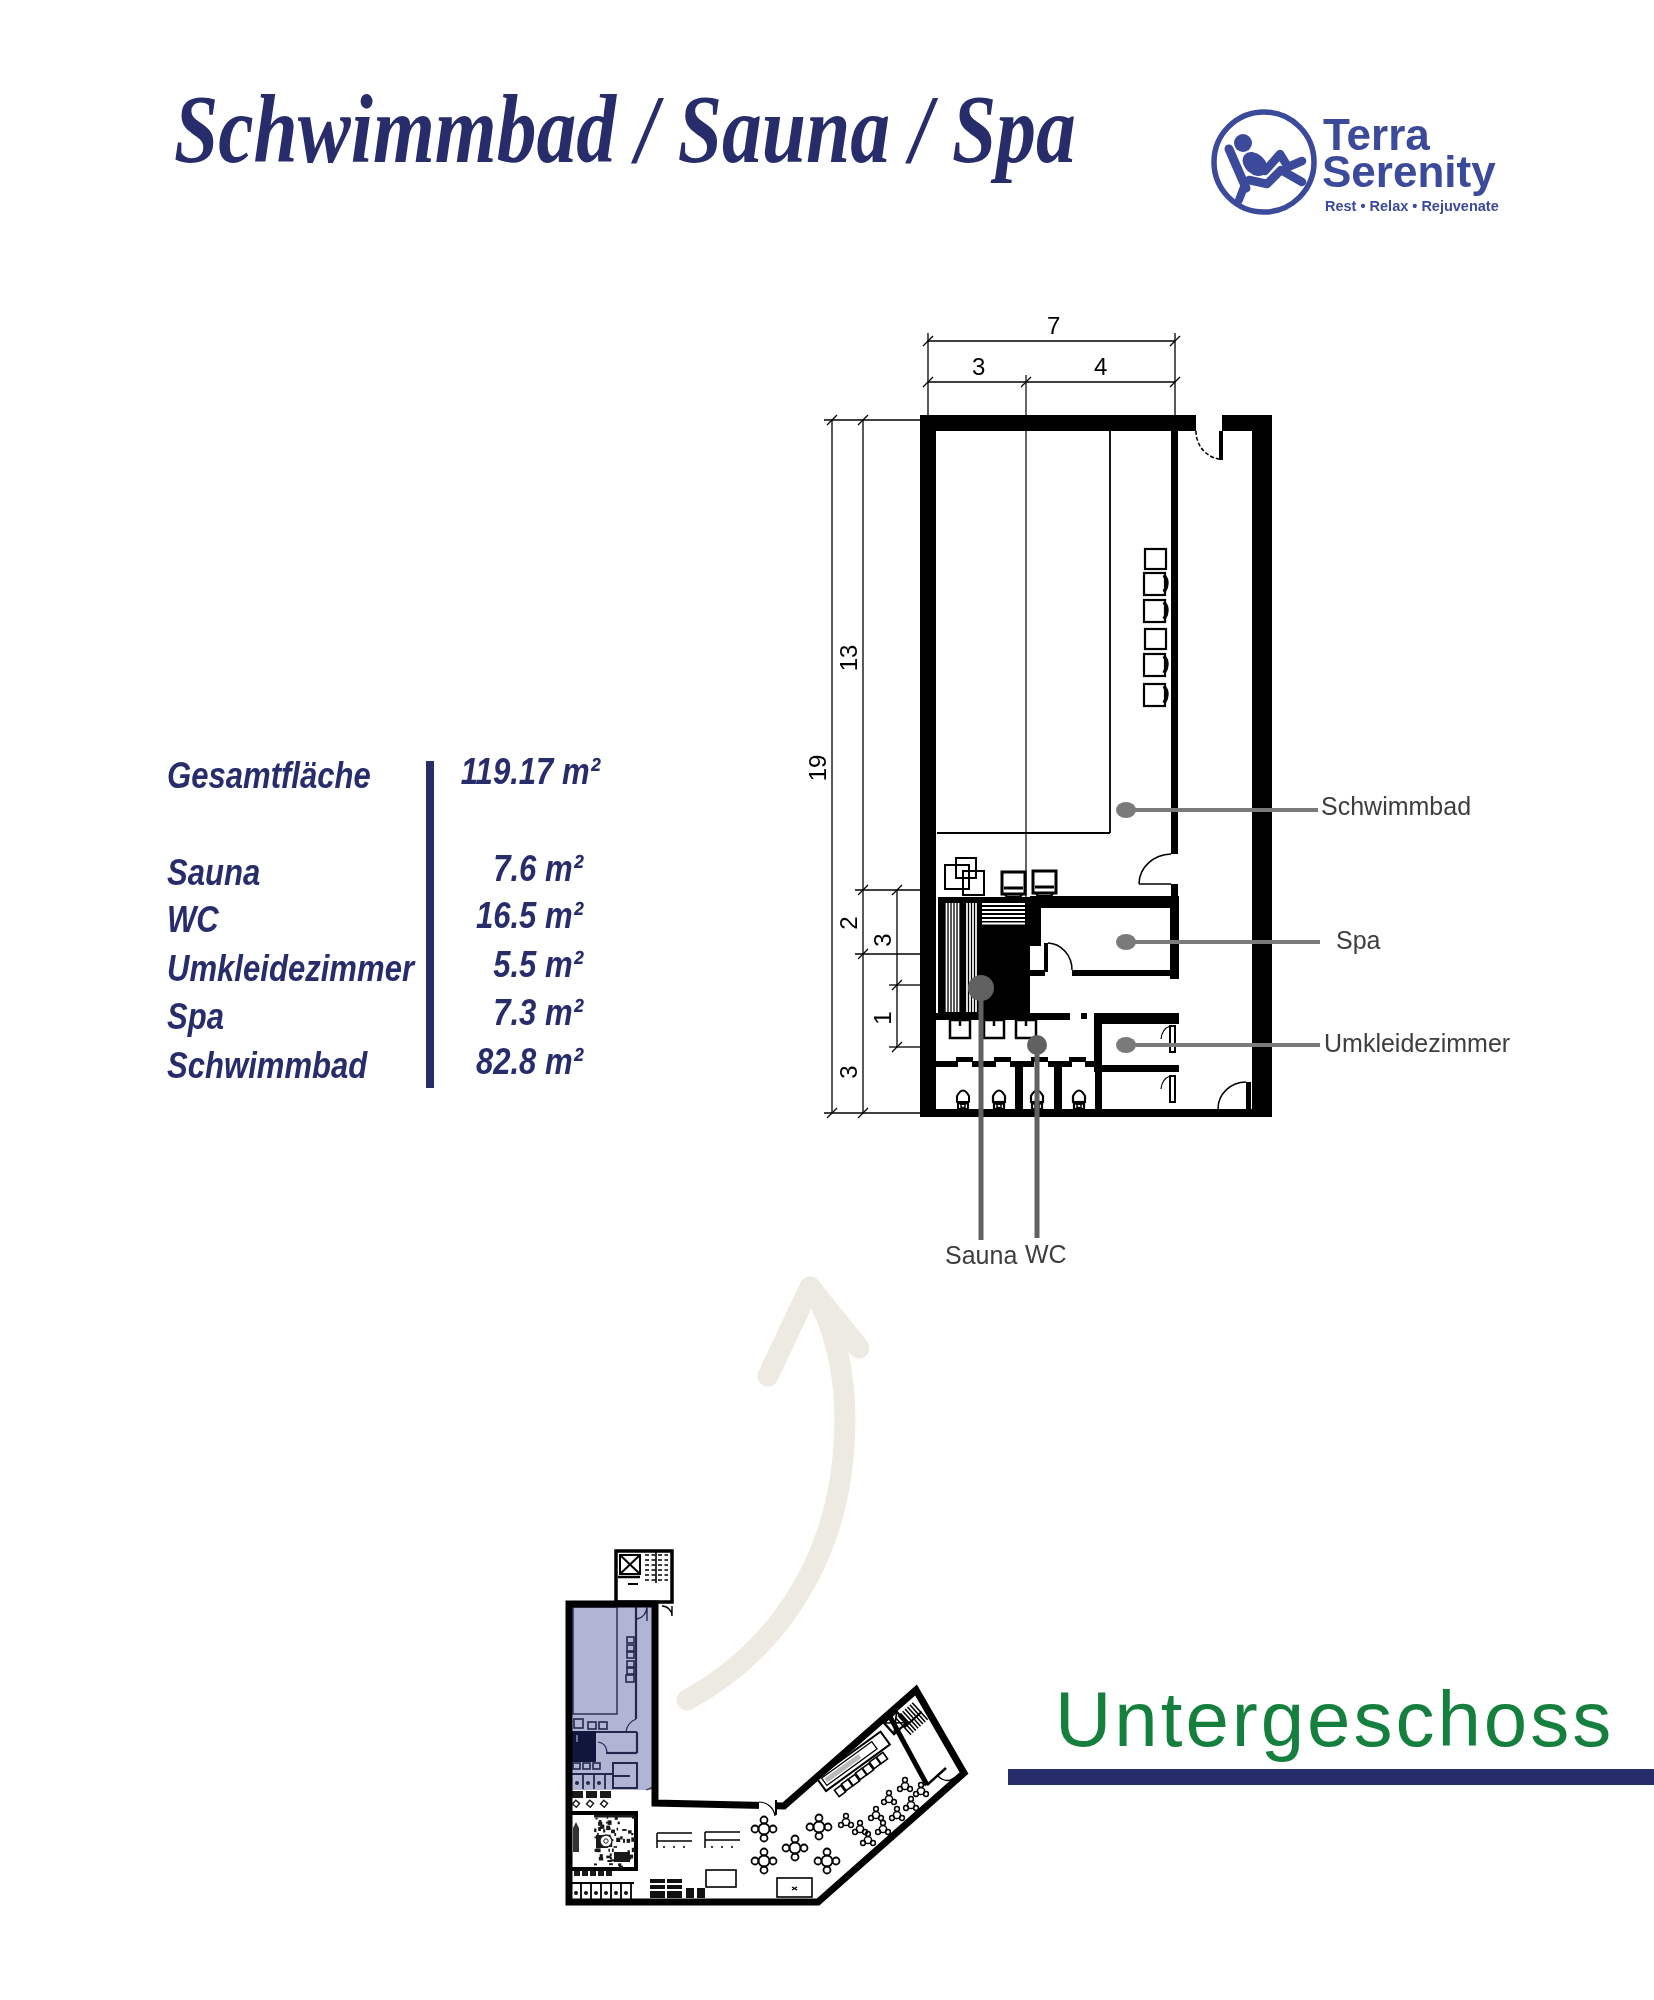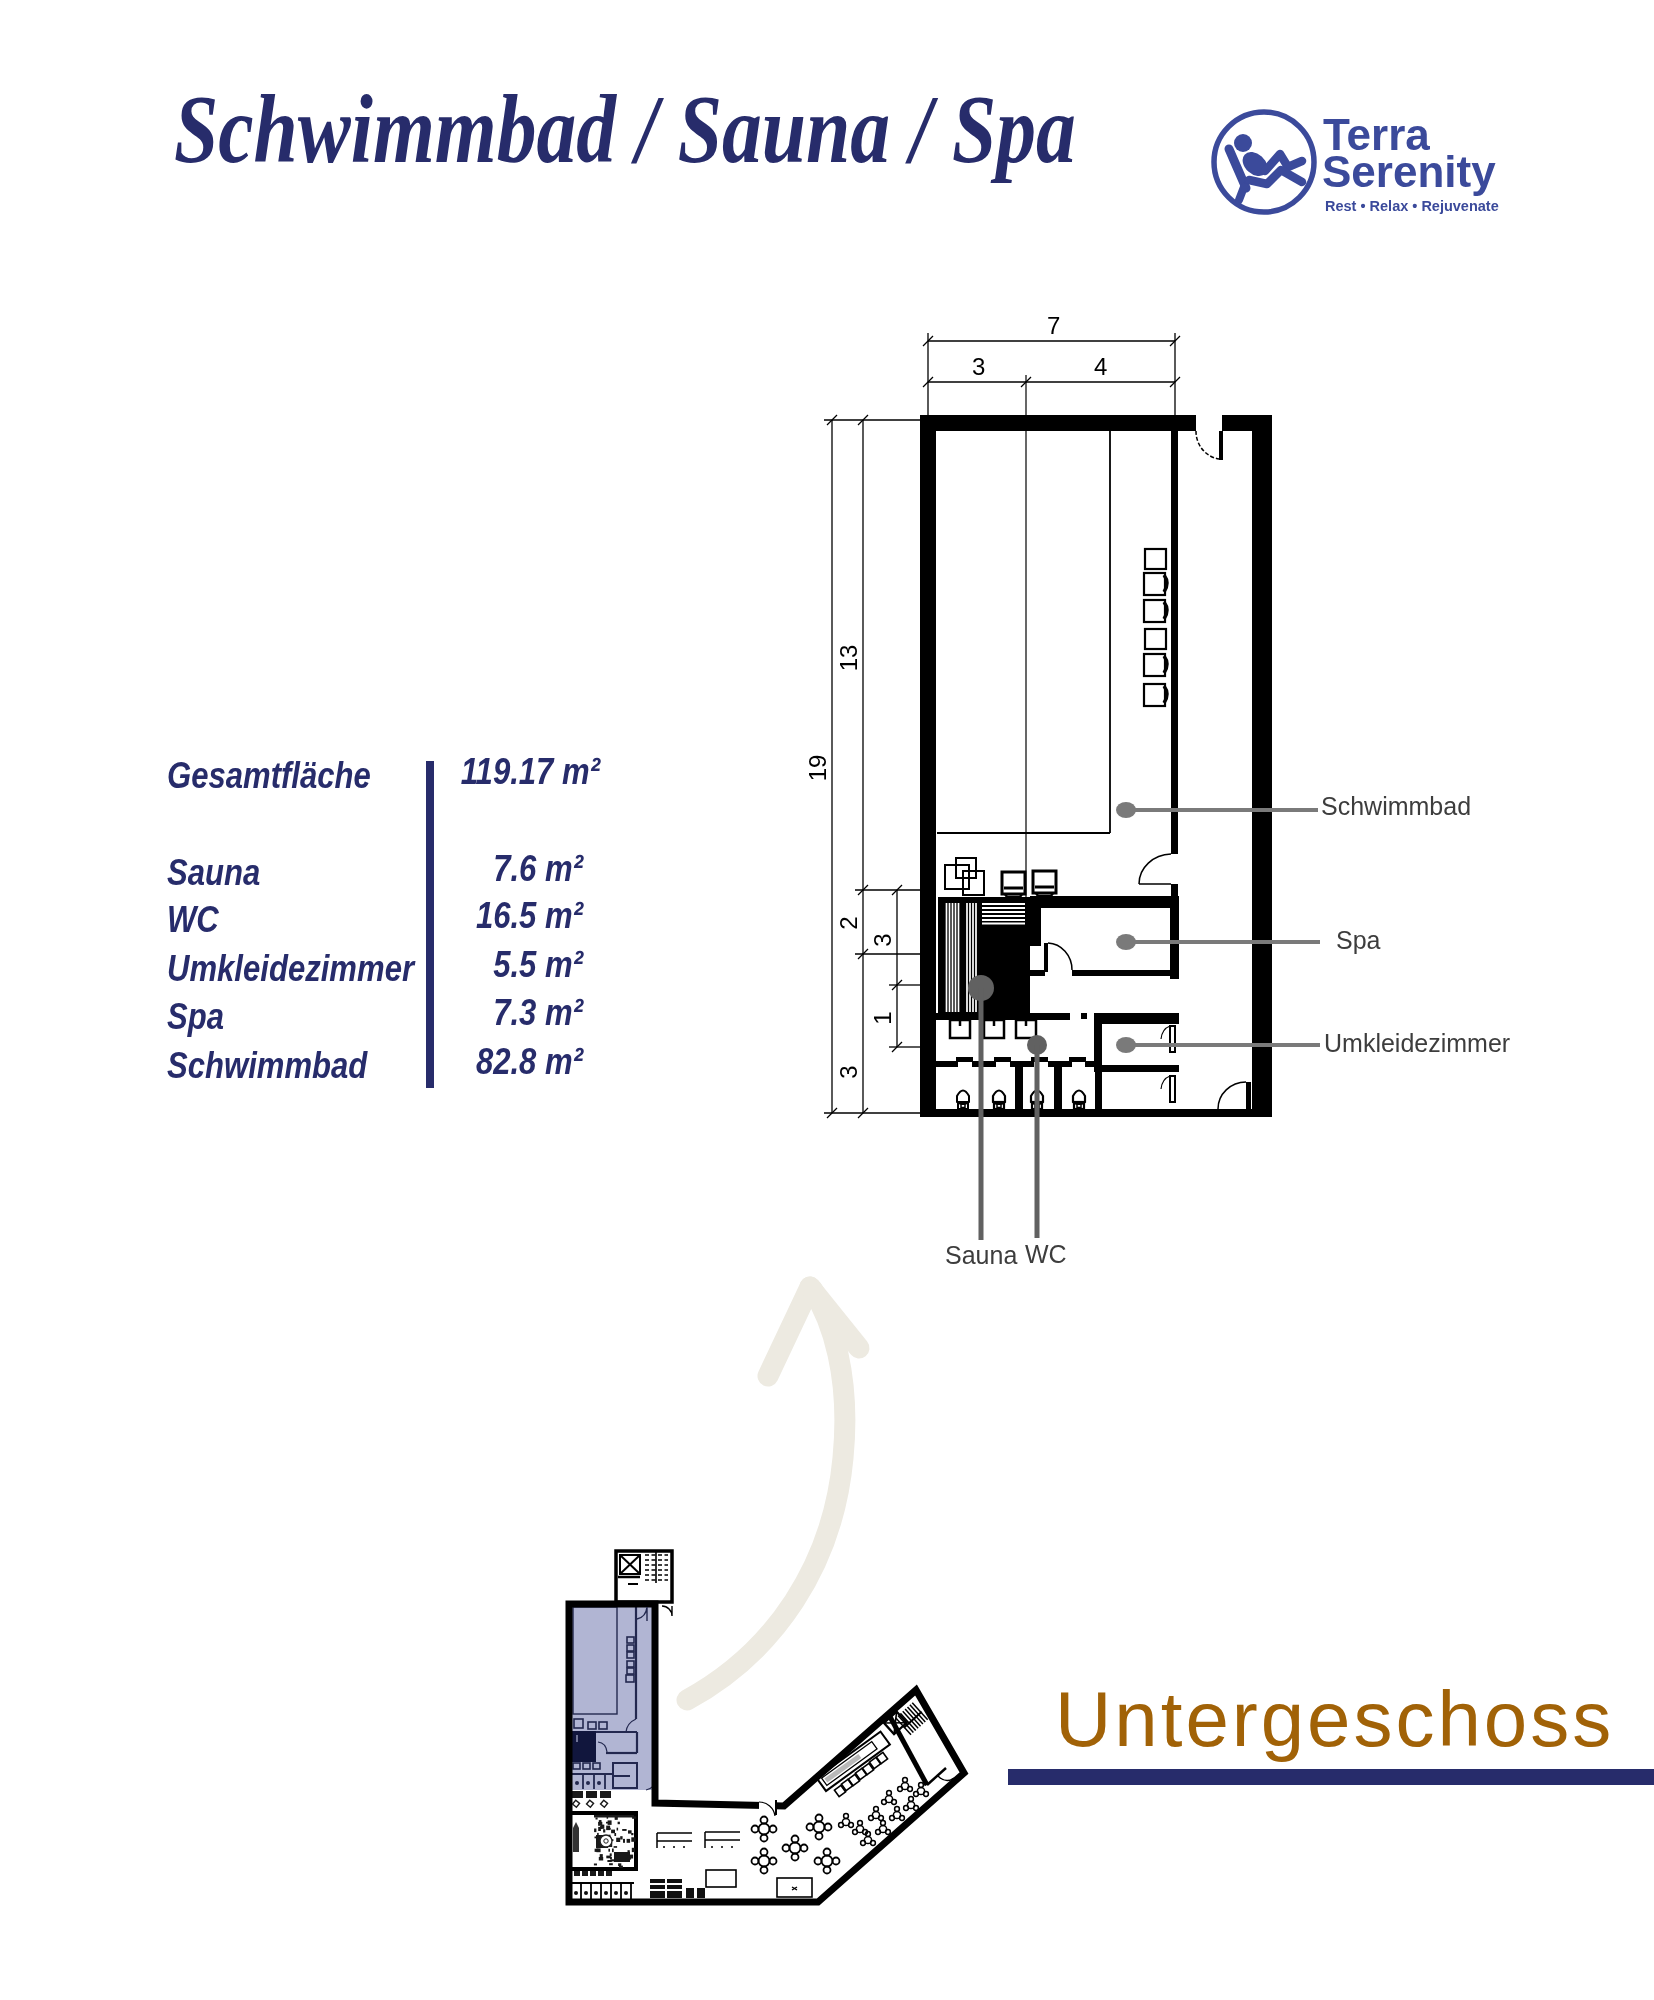--- a/index.html
+++ b/index.html
@@ -746,15 +746,15 @@
 <div class="abs" style="left:1321px;top:794px;font-size:25px;line-height:1;color:#3d3d3d;">Schwimmbad</div>
 
 <div class="abs" style="left:1336px;top:928px;font-size:25px;line-height:1;color:#3d3d3d;">Spa</div>
 
 <div class="abs" style="left:1324px;top:1031px;font-size:25px;line-height:1;color:#3d3d3d;">Umkleidezimmer</div>
 
 <div class="abs" style="left:945px;top:1243px;font-size:25px;line-height:1;color:#3d3d3d;">Sauna</div>
 
 <div class="abs" style="left:1025px;top:1242px;font-size:25px;line-height:1;color:#3d3d3d;">WC</div>
 
-<div class="abs" style="left:1055px;top:1680px;font-size:78px;line-height:1;color:#a16207;letter-spacing:3px;">Untergeschoss</div>
+<div class="abs" style="left:1055px;top:1680px;font-size:78px;line-height:1;color:#15803d;letter-spacing:3px;">Untergeschoss</div>
 
 <div class="abs" style="left:1008px;top:1769px;width:646px;height:16px;background:#272c6b;"></div>
 
 </body></html>

